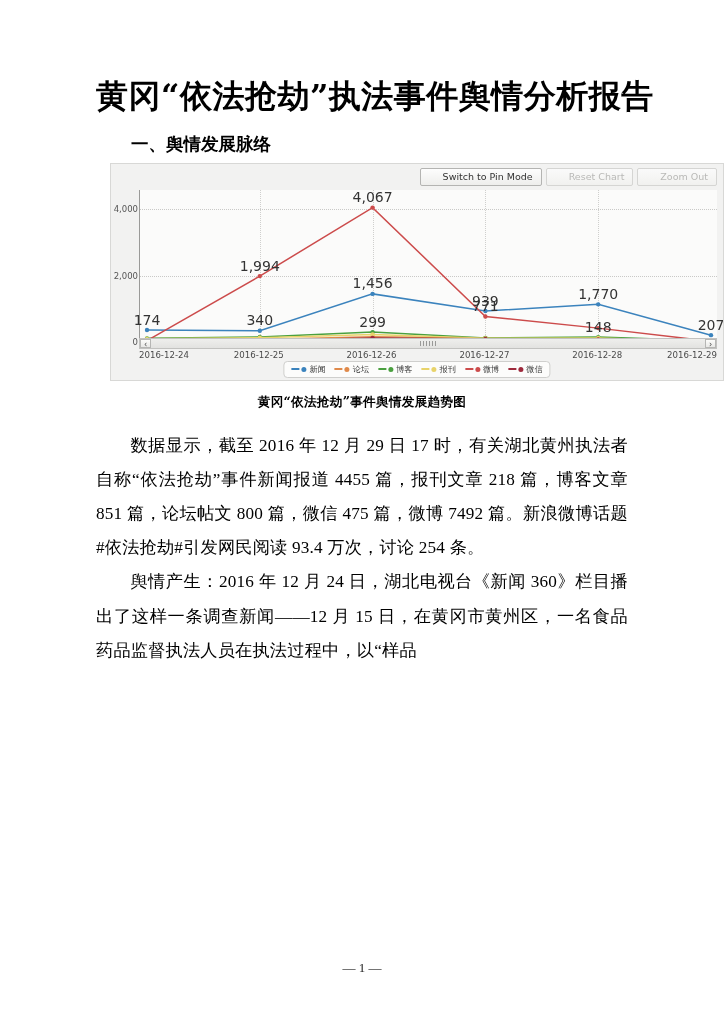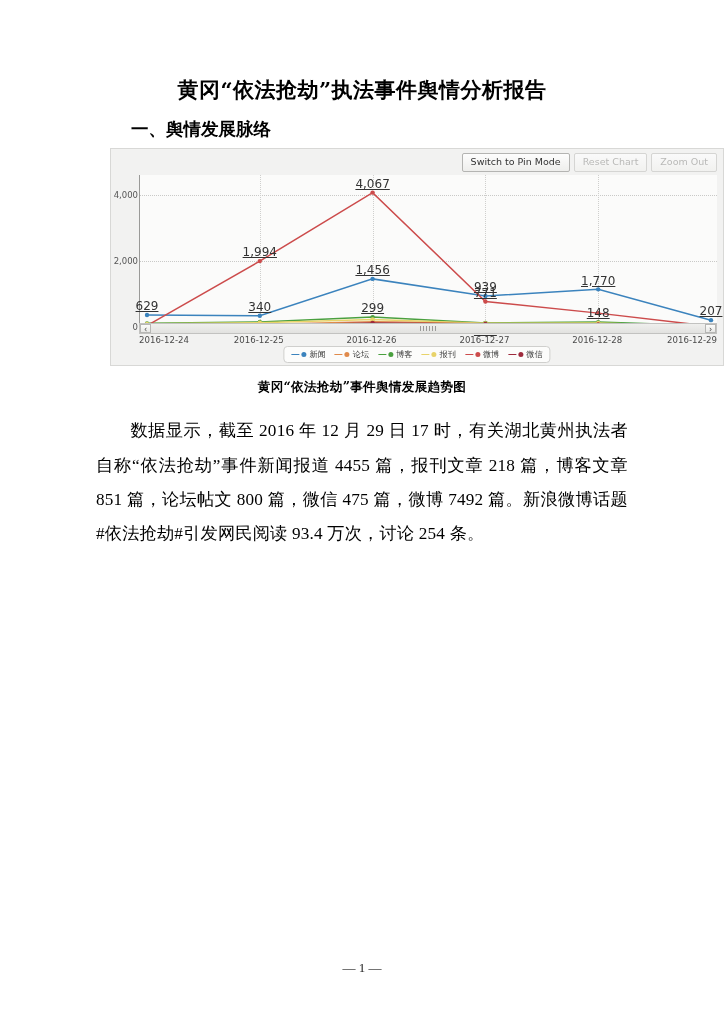--- a/index.html
+++ b/index.html
@@ -14,21 +14,21 @@
   .page {
     position:absolute; left:0; top:0;
     width:724px; height:1024px;
     box-sizing:border-box;
     padding:62px 96px 0 96px;
   }
   
   .doc-title {
     font-family:"DejaVu Serif", serif;
     font-weight:bold;
-    font-size:21px;
+    font-size:32px;
     text-align:center;
     letter-spacing:0.5px;
     margin:14px 0 10px 0;
     line-height:1.3;
     white-space:nowrap;
   }
   
   .para {
     font-size:17.2px;
     line-height:34.2px;
@@ -60,21 +60,21 @@
     overflow:hidden;
   }
   .chart-toolbar {
     position:absolute; top:4px; right:6px;
     display:flex; gap:4px; align-items:center;
     z-index:6;
   }
   .cbtn {
     font-family:"DejaVu Sans", sans-serif;
     font-size:9.5px;
-    padding:3px 8px 4px 8px;
+    padding:3px 8px 4px 22px;
     border:1px solid #b4b4b2;
     background:linear-gradient(#fdfdfd,#eeeeec);
     color:#333;
     border-radius:2px;
     white-space:nowrap;
     line-height:1;
   }
   .cbtn.disabled {
     color:#b9b9b7;
     border-color:#d5d5d3;
@@ -115,26 +115,25 @@
     white-space:nowrap;
     transform:translateX(-50%);
   }
   .xaxis-row {
     position:absolute;
     left:28px; top:186px; width:578px; height:14px;
   }
   .pointlabel {
     position:absolute;
     font-family:"DejaVu Sans", sans-serif;
-    font-size:12px;
+    font-size:14px;
     color:#333;
     transform:translate(-50%,-100%);
     white-space:nowrap;
     line-height:1;
-    text-decoration:underline;
   }
   .scrollbar {
     position:absolute;
     left:28px; top:174px; width:578px; height:11px;
     background:linear-gradient(#efefed,#e2e2e0);
     border:1px solid #c2c2c0;
     box-sizing:border-box;
     display:flex; align-items:center; justify-content:space-between;
   }
   .sb-arrow {
@@ -259,21 +258,21 @@
             <circle cx="458.20000000000005" cy="138.12173913043478" r="2.2" fill="#cc4b4b"></circle>
             <circle cx="571" cy="151.33913043478262" r="2.2" fill="#cc4b4b"></circle>
             <polyline points="7,151.0086956521739 119.80000000000001,150.18260869565216 232.60000000000002,148.03478260869565 345.4,148.8608695652174 458.20000000000005,149.35652173913044 571,151.40521739130435" fill="none" stroke="#9e2a3c" stroke-width="1.5"></polyline>
             <circle cx="7" cy="151.0086956521739" r="2.2" fill="#9e2a3c"></circle>
             <circle cx="119.80000000000001" cy="150.18260869565216" r="2.2" fill="#9e2a3c"></circle>
             <circle cx="232.60000000000002" cy="148.03478260869565" r="2.2" fill="#9e2a3c"></circle>
             <circle cx="345.4" cy="148.8608695652174" r="2.2" fill="#9e2a3c"></circle>
             <circle cx="458.20000000000005" cy="149.35652173913044" r="2.2" fill="#9e2a3c"></circle>
             <circle cx="571" cy="151.40521739130435" r="2.2" fill="#9e2a3c"></circle>
           </svg>
-          <div class="pointlabel" style="left: 7px; top: 136.939px;">629</div>
+          <div class="pointlabel" style="left: 7px; top: 136.939px;">174</div>
           <div class="pointlabel" style="left: 119.8px; top: 137.765px;">340</div>
           <div class="pointlabel" style="left: 232.6px; top: 100.889px;">1,456</div>
           <div class="pointlabel" style="left: 345.4px; top: 117.972px;">939</div>
           <div class="pointlabel" style="left: 458.2px; top: 111.33px;">1,770</div>
           <div class="pointlabel" style="left: 571px; top: 142.16px;">207</div>
           <div class="pointlabel" style="left: 119.8px; top: 83.1113px;">1,994</div>
           <div class="pointlabel" style="left: 232.6px; top: 14.6122px;">4,067</div>
           <div class="pointlabel" style="left: 345.4px; top: 123.523px;">771</div>
           <div class="pointlabel" style="left: 232.6px; top: 139.12px;">299</div>
           <div class="pointlabel" style="left: 345.4px; top: 161px;">124</div>
@@ -327,16 +326,17 @@
           <span class="legend-dot" style="background: rgb(158, 42, 60);"></span>
           <span class="legend-text">微信</span>
         </div>
       </div>
   </div>
 
   <div class="caption">黄冈“依法抢劫”事件舆情发展趋势图</div>
 
   <p class="para">数据显示，截至 2016 年 12 月 29 日 17 时，有关湖北黄州执法者自称“依法抢劫”事件新闻报道 4455 篇，报刊文章 218 篇，博客文章 851 篇，论坛帖文 800 篇，微信 475 篇，微博 7492 篇。新浪微博话题#依法抢劫#引发网民阅读 93.4 万次，讨论 254 条。</p>
 
+  <p class="para">舆情产生：2016 年 12 月 24 日，湖北电视台《新闻 360》栏目播出了这样一条调查新闻——12 月 15 日，在黄冈市黄州区，一名食品药品监督执法人员在执法过程中，以“样品</p>
 
 </div>
 
 <div class="footer">— 1 —</div>
 
 </body></html>

